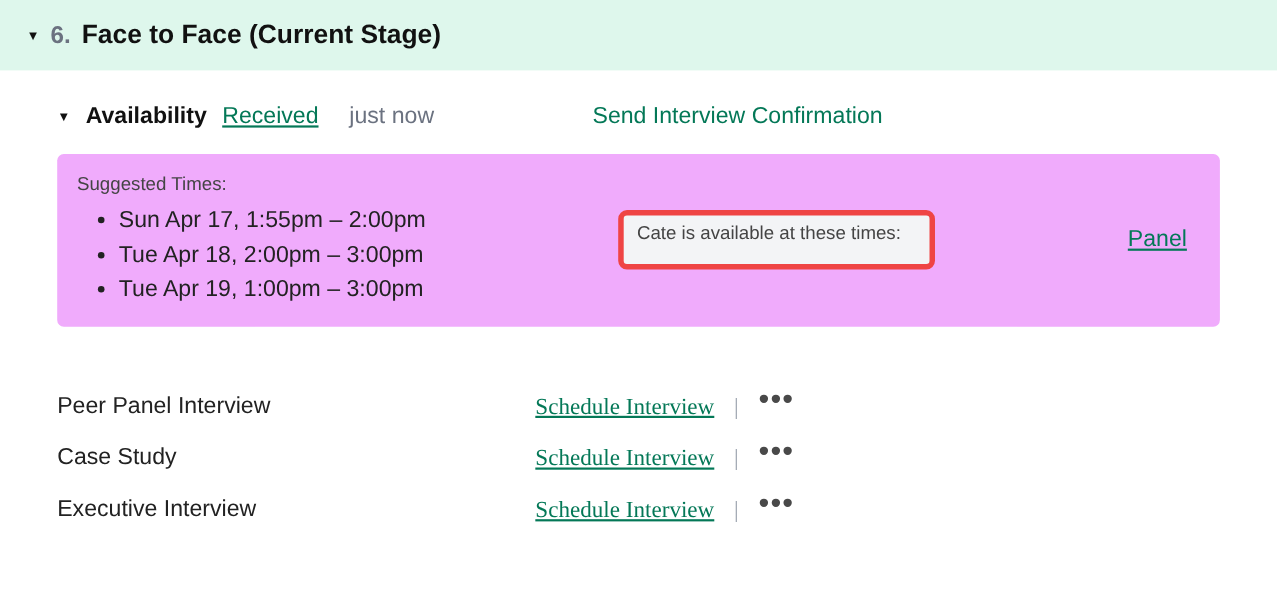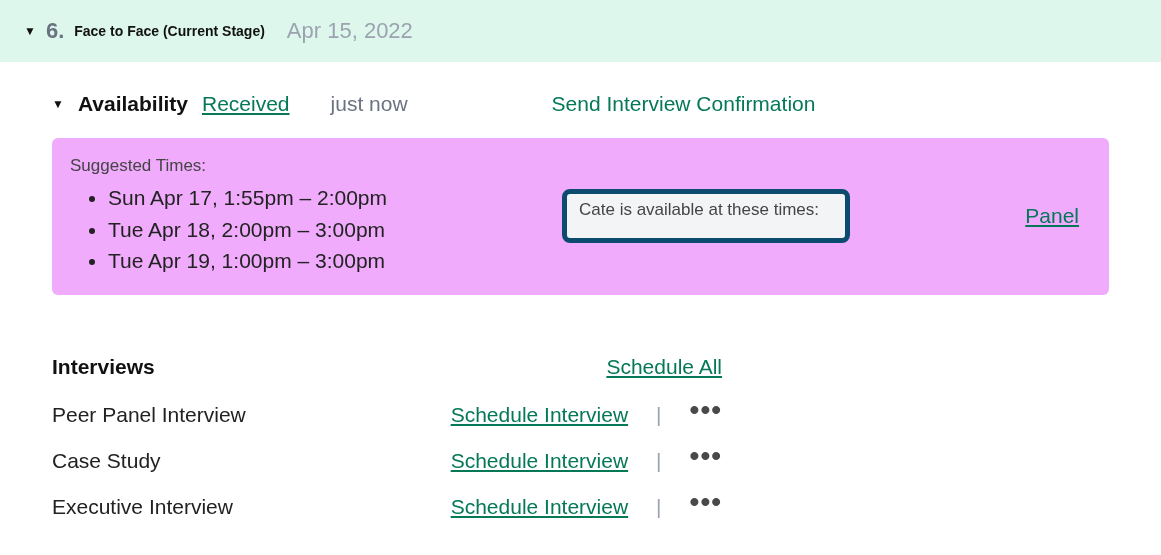--- a/index.html
+++ b/index.html
@@ -25,21 +25,21 @@
       font-size: 12px;
       color: #111;
     }
     .stage-number {
       font-weight: 700;
       color: #6b7280;
       font-size: 22px;
     }
     .stage-title {
       font-weight: 700;
-      font-size: 14px;
+      font-size: 24px;
       color: #111;
     }
     .stage-date {
       font-size: 22px;
       color: #9ca3af;
       margin-left: 12px;
     }
     .content {
       padding: 30px 52px 0 52px;
     }
@@ -60,21 +60,21 @@
     }
     .avail-status {
       font-size: 21px;
       color: #047857;
       text-decoration: underline;
       cursor: pointer;
     }
     .avail-time {
       font-size: 21px;
       color: #6b7280;
-      margin-left: 27px;
+      margin-left: 14px;
     }
     .avail-action {
       font-size: 21px;
       color: #047857;
       margin-left: 130px;
       cursor: pointer;
     }
     .gray-box {
       background: #f0abfc;
       border-radius: 6px;
@@ -94,21 +94,21 @@
     .time-list {
       list-style: disc;
       padding-left: 38px;
     }
     .time-list li {
       font-size: 21px;
       color: #222;
       line-height: 1.5;
     }
     .highlight-box {
-      border: 5px solid #0c4a6e;
+      border: 5px solid #ef4444;
       border-radius: 8px;
       padding: 6px 26px 12px 12px;
       background: #f3f4f6;
     }
     .edit-link {
       font-size: 21px;
       color: #047857;
       text-decoration: underline;
       cursor: pointer;
       margin-left: auto;
@@ -141,21 +141,22 @@
       margin-bottom: 22px;
     }
     .interview-name {
       font-size: 21px;
       color: #222;
     }
     .interview-actions {
       margin-left: auto;
       display: flex;
       align-items: center;
-      gap: 28px;
+      gap: 18px;
+      font-family: Liberation Serif, serif;
     }
     .schedule-link {
       font-size: 21px;
       color: #047857;
       text-decoration: underline;
       cursor: pointer;
     }
     .divider {
       font-size: 21px;
       color: #9ca3af;
@@ -174,21 +175,20 @@
       width: 670px;
     }
   </style>
 </head>
 <body>
 
 <div class="stage-header">
   <span class="caret">▼</span>
   <span class="stage-number">6.</span>
   <span class="stage-title">Face to Face (Current Stage)</span>
-  <span class="stage-date">Apr 15, 2022</span>
 </div>
 
 <div class="content">
   <div class="availability-row">
     <span class="avail-caret">▼</span>
     <span class="avail-label">Availability</span>
     <span class="avail-status">Received</span>
     <span class="avail-time">just now</span>
     <span class="avail-action">Send Interview Confirmation</span>
   </div>
@@ -203,24 +203,20 @@
       </ul>
     </div>
     <div class="highlight-box">
       <div class="box-label">Cate is available at these times:</div>
     </div>
     <span class="edit-link">Panel</span>
   </div>
 
   <div class="interviews-section">
     <div class="interviews-inner">
-      <div class="interviews-header">
-        <span class="interviews-title">Interviews</span>
-        <span class="schedule-all">Schedule All</span>
-      </div>
 
       <div class="interview-row">
         <span class="interview-name">Peer Panel Interview</span>
         <div class="interview-actions">
           <span class="schedule-link">Schedule Interview</span>
           <span class="divider">|</span>
           <span class="more-dots">•••</span>
         </div>
       </div>
 

